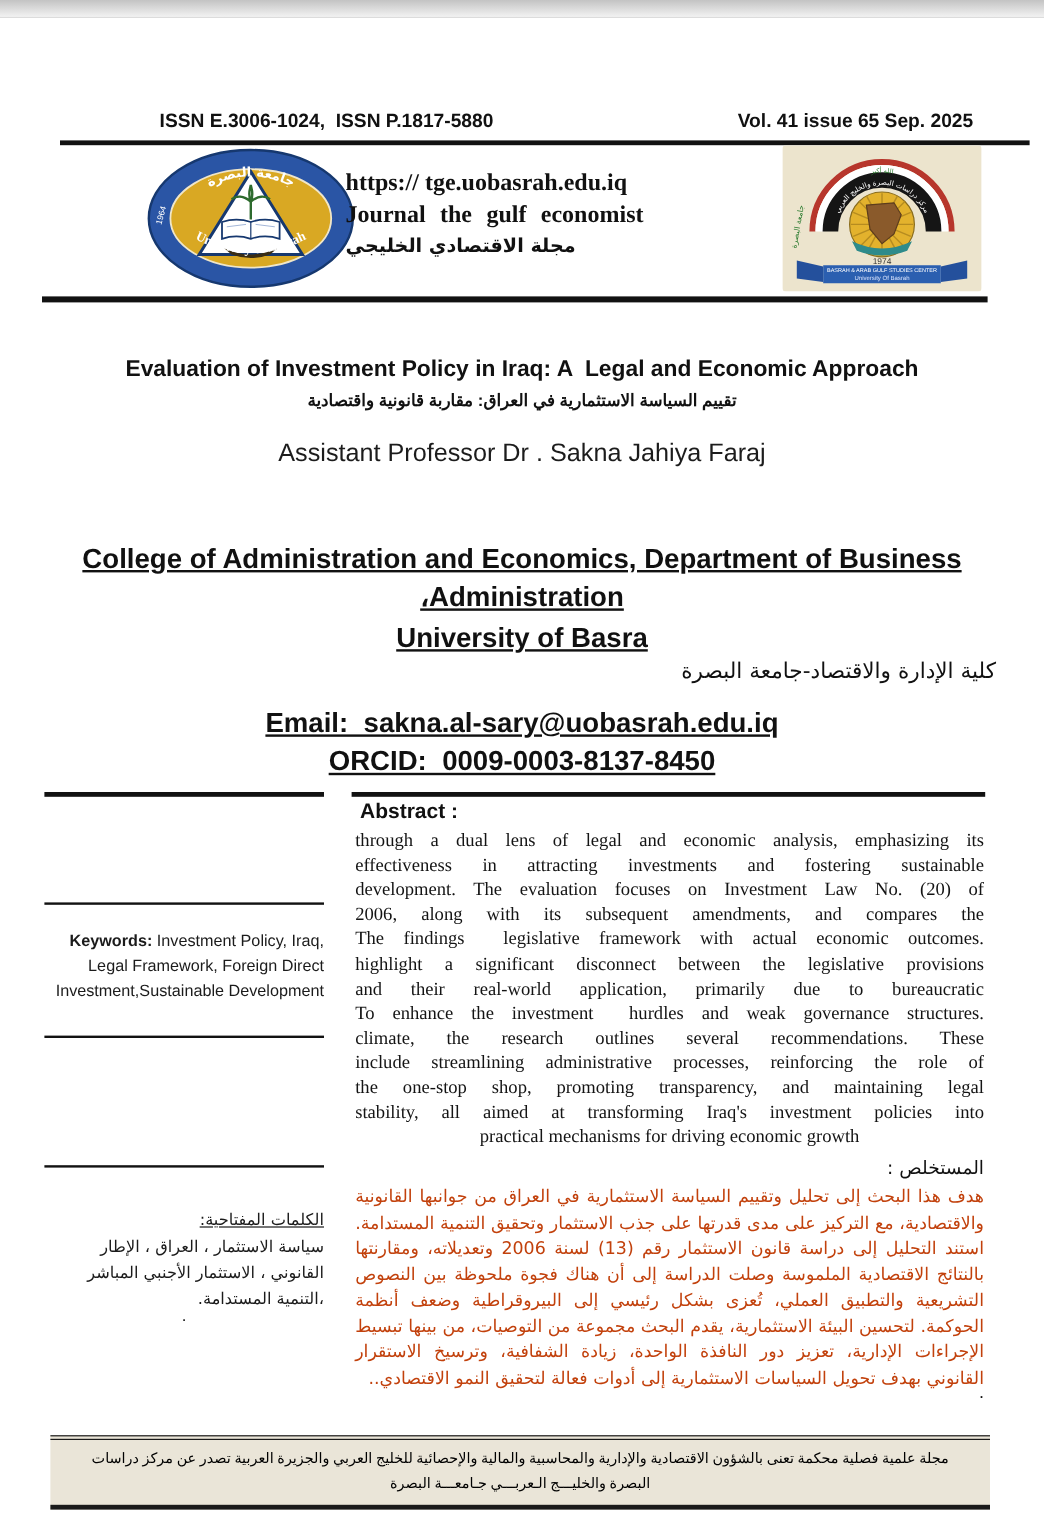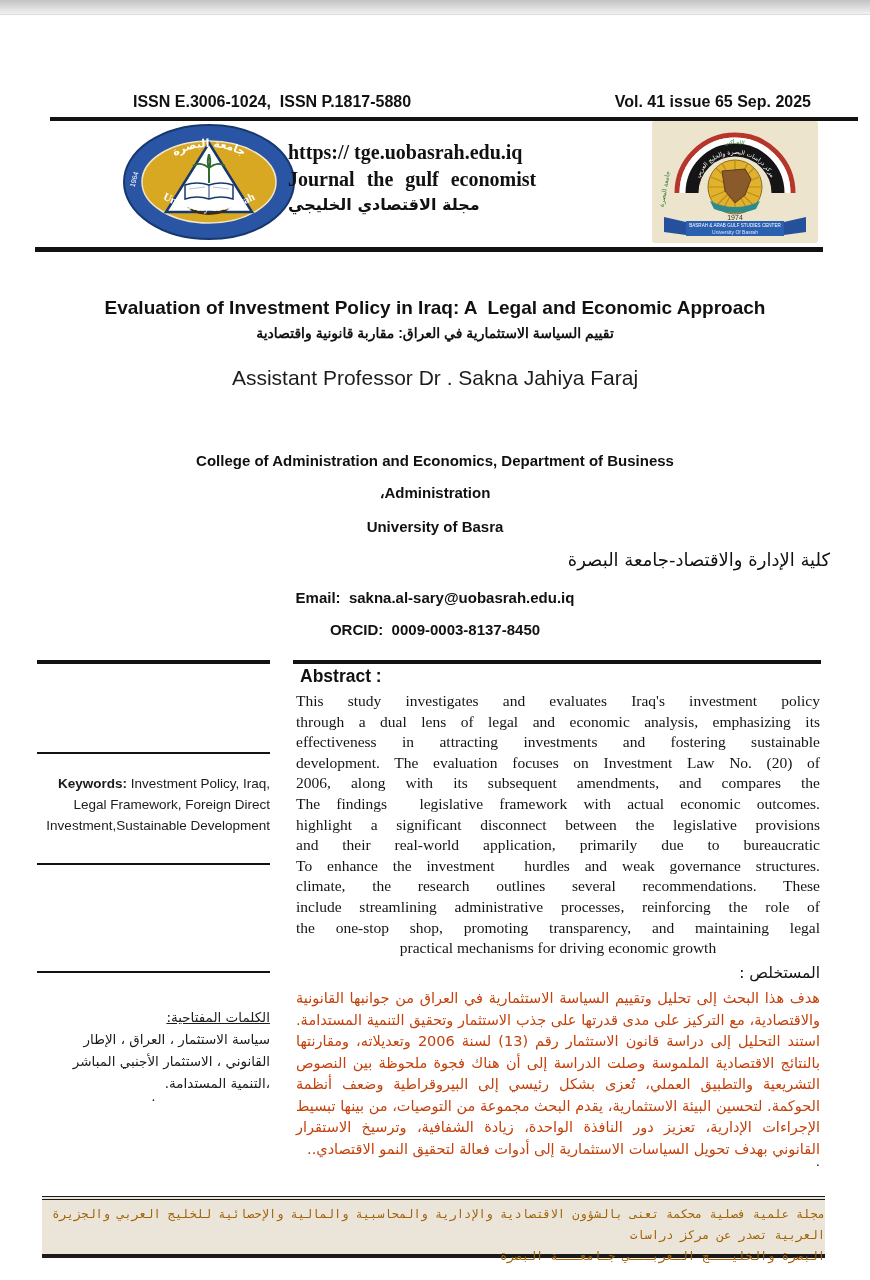--- a/index.html
+++ b/index.html
@@ -13,43 +13,43 @@
   .masthead-text{position:absolute;top:141px;left:288px;width:354px;text-align:left;}
   .masthead-url{font-family:"Liberation Serif",serif;font-weight:bold;font-size:20px;}
   .masthead-journal{font-family:"Liberation Serif",serif;font-weight:bold;font-size:20px;word-spacing:7px;margin-top:4px;}
   .masthead-ar{font-family:"DejaVu Sans",sans-serif;font-weight:bold;font-size:16px;margin-top:4px;}
   .logo{position:absolute;}
   .cline{position:absolute;left:40px;width:790px;text-align:center;white-space:pre-wrap;}
   .t-en{font-weight:bold;font-size:19px;}
   .t-ar{font-family:Liberation Sans, sans-serif;font-weight:bold;font-size:14px;}
   .auth-en{font-size:21px;color:#1c1c1c;}
   .auth-ar{font-family:"DejaVu Sans",sans-serif;font-weight:bold;font-size:22px;}
-  .affil{font-weight:bold;font-size:15px;}
+  .affil{font-weight:bold;font-size:23px;text-decoration:underline;}
   .affil-ar{font-family:"DejaVu Sans",sans-serif;font-size:18px;}
   .kw-block{position:absolute;left:37px;width:233px;text-align:right;font-size:13.5px;line-height:21px;color:#1b1b1b;}
   .kw-block b{font-weight:bold;}
   .kw-ar{font-family:"DejaVu Sans",sans-serif;font-size:13.5px;line-height:22px;direction:rtl;}
   .kw-ar-head{text-decoration:underline;}
   .abs-head{position:absolute;left:300px;top:666px;font-weight:bold;font-size:17.5px;}
   .en-abstract{position:absolute;left:296px;top:691px;width:524px;
         font-family:"Liberation Serif",serif;font-size:15.5px;line-height:20.6px;color:#141414;}
   .en-abstract > div{text-align:justify;text-align-last:justify;white-space:pre-wrap;}
   .en-abstract > div:last-child{text-align:center;text-align-last:center;}
   .ar-abs-head{position:absolute;left:296px;top:964px;width:524px;text-align:right;direction:rtl;
         font-family:"DejaVu Sans",sans-serif;font-size:15.5px;}
   .ar-abstract{position:absolute;left:296px;top:988px;width:524px;direction:rtl;
         font-family:"DejaVu Sans",sans-serif;font-size:14.5px;line-height:21.5px;color:#c2410c;}
   .ar-abstract > div{text-align:justify;text-align-last:justify;}
   .ar-abstract > div:last-child{text-align-last:right;}
   .dot-right{position:absolute;left:296px;top:1152px;width:524px;text-align:right;font-size:15px;}
   .dot-left-col{position:absolute;left:37px;top:1088px;width:233px;text-align:center;font-size:14px;}
   .footer-box{position:absolute;left:42px;top:1196px;width:783px;height:49px;background:#eae5d8;
         border-top:4px double #1a1a1a;border-bottom:4px solid #1a1a1a;
-        direction:rtl;font-family:Liberation Mono, monospace;
-        font-size:12px;line-height:21px;color:#a16207;padding-top:5px;box-sizing:content-box;}
+        text-align:center;direction:rtl;font-family:Liberation Serif, serif;
+        font-size:12px;line-height:21px;color:#000000;padding-top:5px;box-sizing:content-box;}
 </style>
 </head>
 <body>
 
 <div class="page">
 
   <div class="scan-edge"></div>
 
   <div class="issn-row">
     <span>ISSN E.3006-1024,  ISSN P.1817-5880</span>
@@ -153,32 +153,32 @@
 
   <div class="kw-block kw-ar" dir="rtl" style="top:1006px;">
     <div class="kw-ar-head">الكلمات المفتاحية:</div>
     <div>سياسة الاستثمار ، العراق  ، الإطار القانوني ، الاستثمار الأجنبي المباشر ،التنمية المستدامة.</div>
   </div>
   <div class="dot-left-col">.</div>
 
   <div class="rule" style="top:660px;left:293px;width:528px;height:4px;"></div>
   <div class="abs-head">Abstract :</div>
   <div class="en-abstract">
-      <div>This study investigates and evaluates Iraq's investment policy</div>
       <div>through a dual lens of legal and economic analysis, emphasizing its</div>
       <div>effectiveness in attracting investments and fostering sustainable</div>
       <div>development. The evaluation focuses on Investment Law No. (20) of</div>
       <div>2006, along with its subsequent amendments, and compares the</div>
       <div>The findings  legislative framework with actual economic outcomes.</div>
       <div>highlight a significant disconnect between the legislative provisions</div>
       <div>and their real-world application, primarily due to bureaucratic</div>
       <div>To enhance the investment  hurdles and weak governance structures.</div>
       <div>climate, the research outlines several recommendations. These</div>
       <div>include streamlining administrative processes, reinforcing the role of</div>
       <div>the one-stop shop, promoting transparency, and maintaining legal</div>
+      <div>stability, all aimed at transforming Iraq's investment policies into</div>
       <div>practical mechanisms for driving economic growth</div>
     </div>
 
   <div class="ar-abs-head">المستخلص :</div>
   <div class="ar-abstract">
       <div>هدف هذا البحث إلى تحليل وتقييم السياسة الاستثمارية في العراق من جوانبها القانونية</div>
       <div>والاقتصادية، مع التركيز على مدى قدرتها على جذب الاستثمار وتحقيق التنمية المستدامة.</div>
       <div>استند التحليل إلى دراسة قانون الاستثمار رقم (13) لسنة 2006 وتعديلاته، ومقارنتها</div>
       <div>بالنتائج الاقتصادية الملموسة وصلت الدراسة إلى أن هناك فجوة ملحوظة بين النصوص</div>
       <div>التشريعية والتطبيق العملي، تُعزى بشكل رئيسي إلى البيروقراطية وضعف أنظمة</div>

